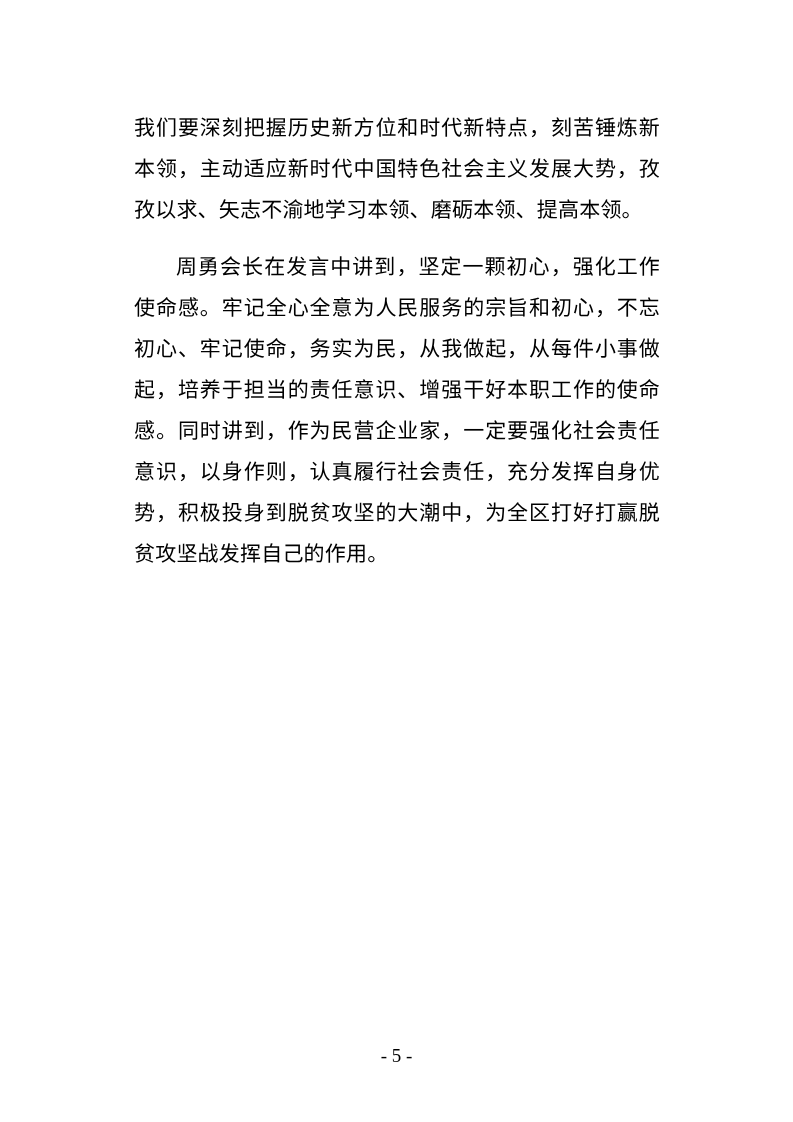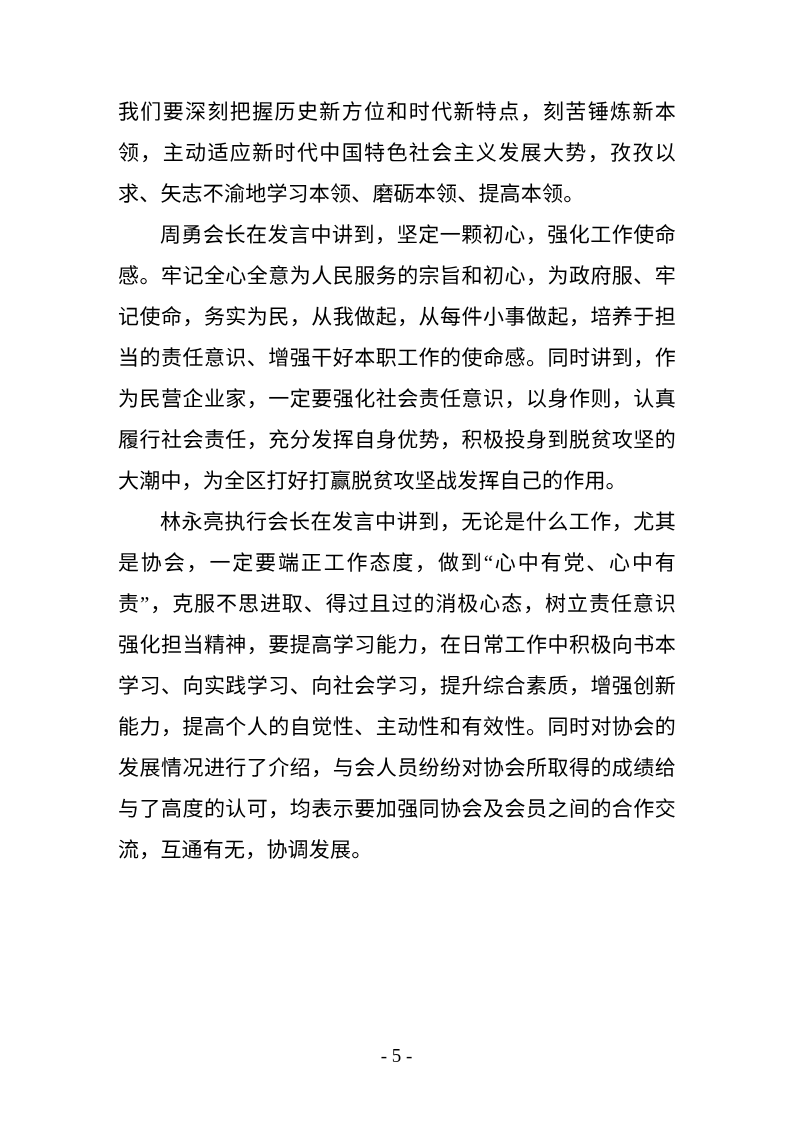--- a/index.html
+++ b/index.html
@@ -16,21 +16,21 @@
     font-family: "Liberation Serif", "DejaVu Serif", serif;
     color: #000000;
   }
   .content {
     position: absolute;
     left: 118px;
     top: 92px;
     width: 558px;
   }
   .para {
-    margin: 0;
+    margin: 16px;
     padding: 0;
     font-size: 21px;
     line-height: 41px;
     text-align: justify;
     text-justify: inter-ideograph;
     text-indent: 2em;
     word-break: break-all;
     letter-spacing: 0.2px;
   }
   .para.no-indent {
@@ -46,17 +46,16 @@
     line-height: 24px;
     color: #000000;
   }
 </style>
 </head>
 <body>
 
 <div class="page">
   <div class="content">
     <p class="para no-indent">我们要深刻把握历史新方位和时代新特点，刻苦锤炼新本领，主动适应新时代中国特色社会主义发展大势，孜孜以求、矢志不渝地学习本领、磨砺本领、提高本领。</p>
-    <p class="para">周勇会长在发言中讲到，坚定一颗初心，强化工作使命感。牢记全心全意为人民服务的宗旨和初心，为政府服、牢记使命，务实为民，从我做起，从每件小事做起，培养于担当的责任意识、增强干好本职工作的使命感。同时讲到，作为民营企业家，一定要强化社会责任意识，以身作则，认真履行社会责任，充分发挥自身优势，积极投身到脱贫攻坚的大潮中，为全区打好打赢脱贫攻坚战发挥自己的作用。</p>
-    <p class="para">林永亮执行会长在发言中讲到，无论是什么工作，尤其是协会，一定要端正工作态度，做到“心中有党、心中有责”，克服不思进取、得过且过的消极心态，树立责任意识强化担当精神，要提高学习能力，在日常工作中积极向书本学习、向实践学习、向社会学习，提升综合素质，增强创新能力，提高个人的自觉性、主动性和有效性。同时对协会的发展情况进行了介绍，与会人员纷纷对协会所取得的成绩给与了高度的认可，均表示要加强同协会及会员之间的合作交流，互通有无，协调发展。</p>
+    <p class="para">周勇会长在发言中讲到，坚定一颗初心，强化工作使命感。牢记全心全意为人民服务的宗旨和初心，不忘初心、牢记使命，务实为民，从我做起，从每件小事做起，培养于担当的责任意识、增强干好本职工作的使命感。同时讲到，作为民营企业家，一定要强化社会责任意识，以身作则，认真履行社会责任，充分发挥自身优势，积极投身到脱贫攻坚的大潮中，为全区打好打赢脱贫攻坚战发挥自己的作用。</p>
   </div>
   <div class="page-number">- 5 -</div>
 </div>
 
 </body></html>

